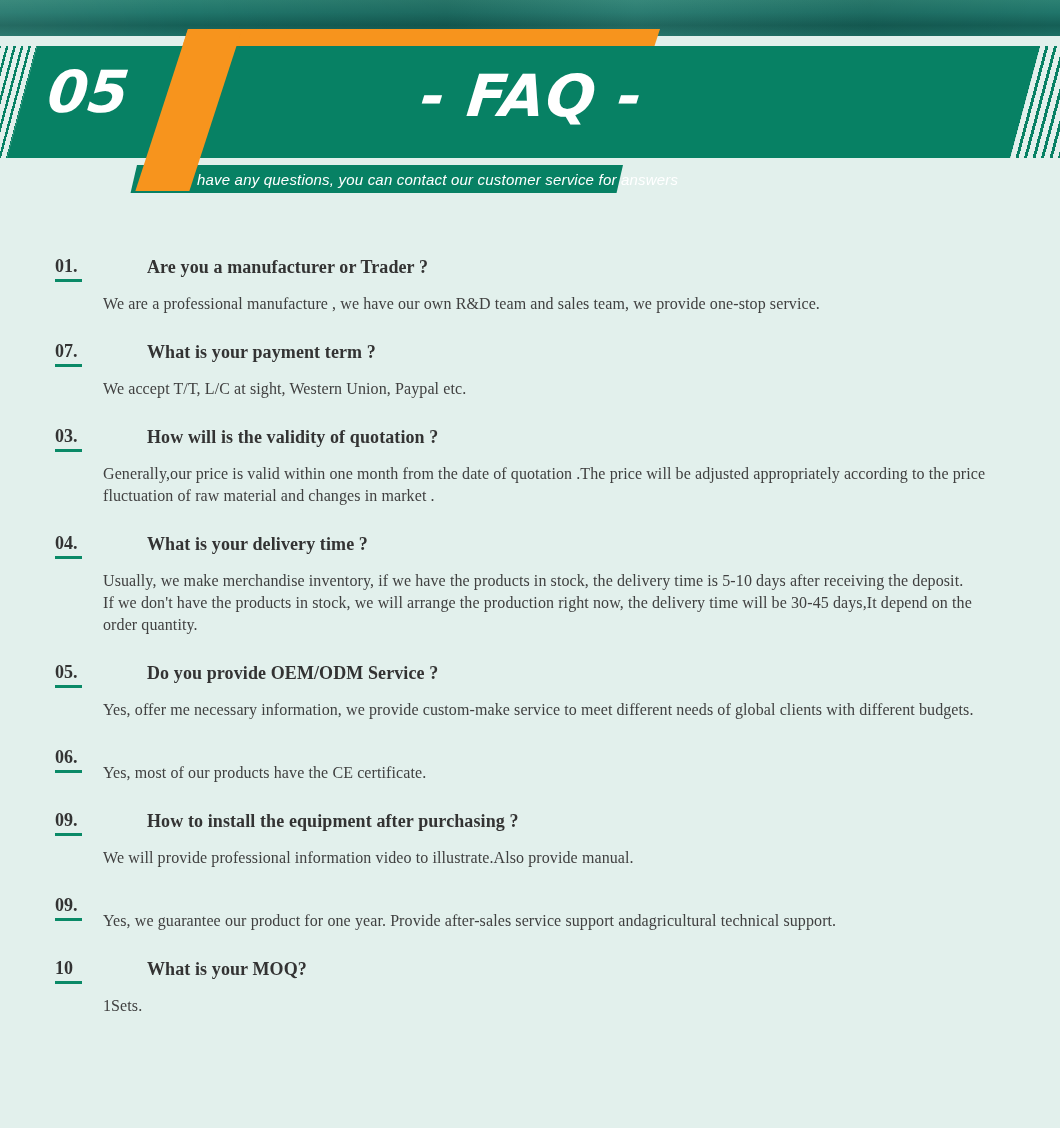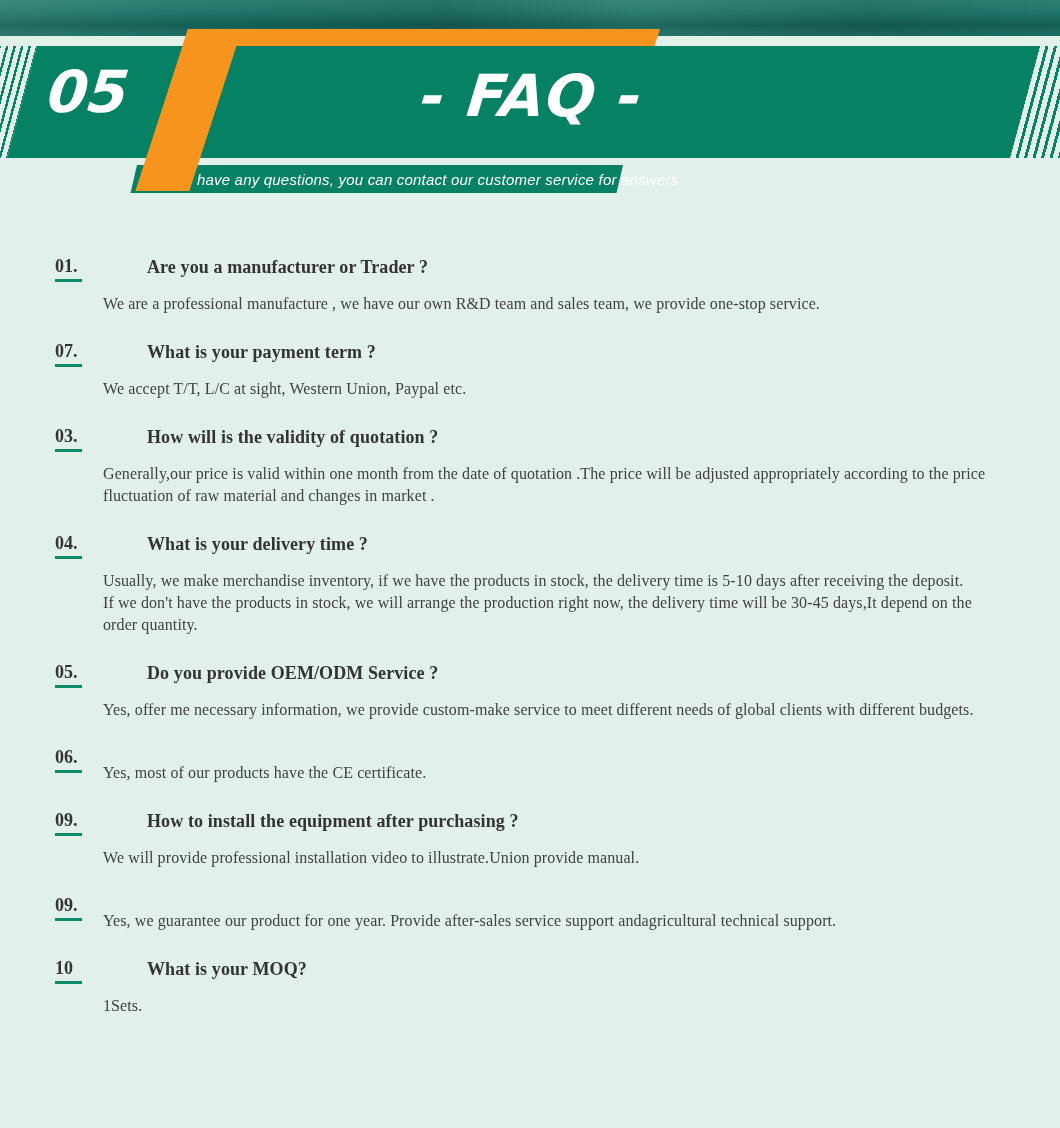--- a/index.html
+++ b/index.html
@@ -163,21 +163,21 @@
     <div class="faq-body">
       <div class="faq-a">Yes, most of our products have the CE certificate.</div>
     </div>
   </div>
 
 
   <div class="faq-item">
     <div class="faq-num-col"><span class="faq-num">09.</span></div>
     <div class="faq-body">
       <div class="faq-q">How to install the equipment after purchasing ?</div>
-      <div class="faq-a">We will provide professional installation video to illustrate.Union provide manual.</div>
+      <div class="faq-a">We will provide professional information video to illustrate.Also provide manual.</div>
     </div>
   </div>
 
   <div class="faq-item">
     <div class="faq-num-col"><span class="faq-num">09.</span></div>
     <div class="faq-body">
       <div class="faq-a">Yes, we guarantee our product for one year. Provide after-sales service support andagricultural technical support.</div>
     </div>
   </div>
 

